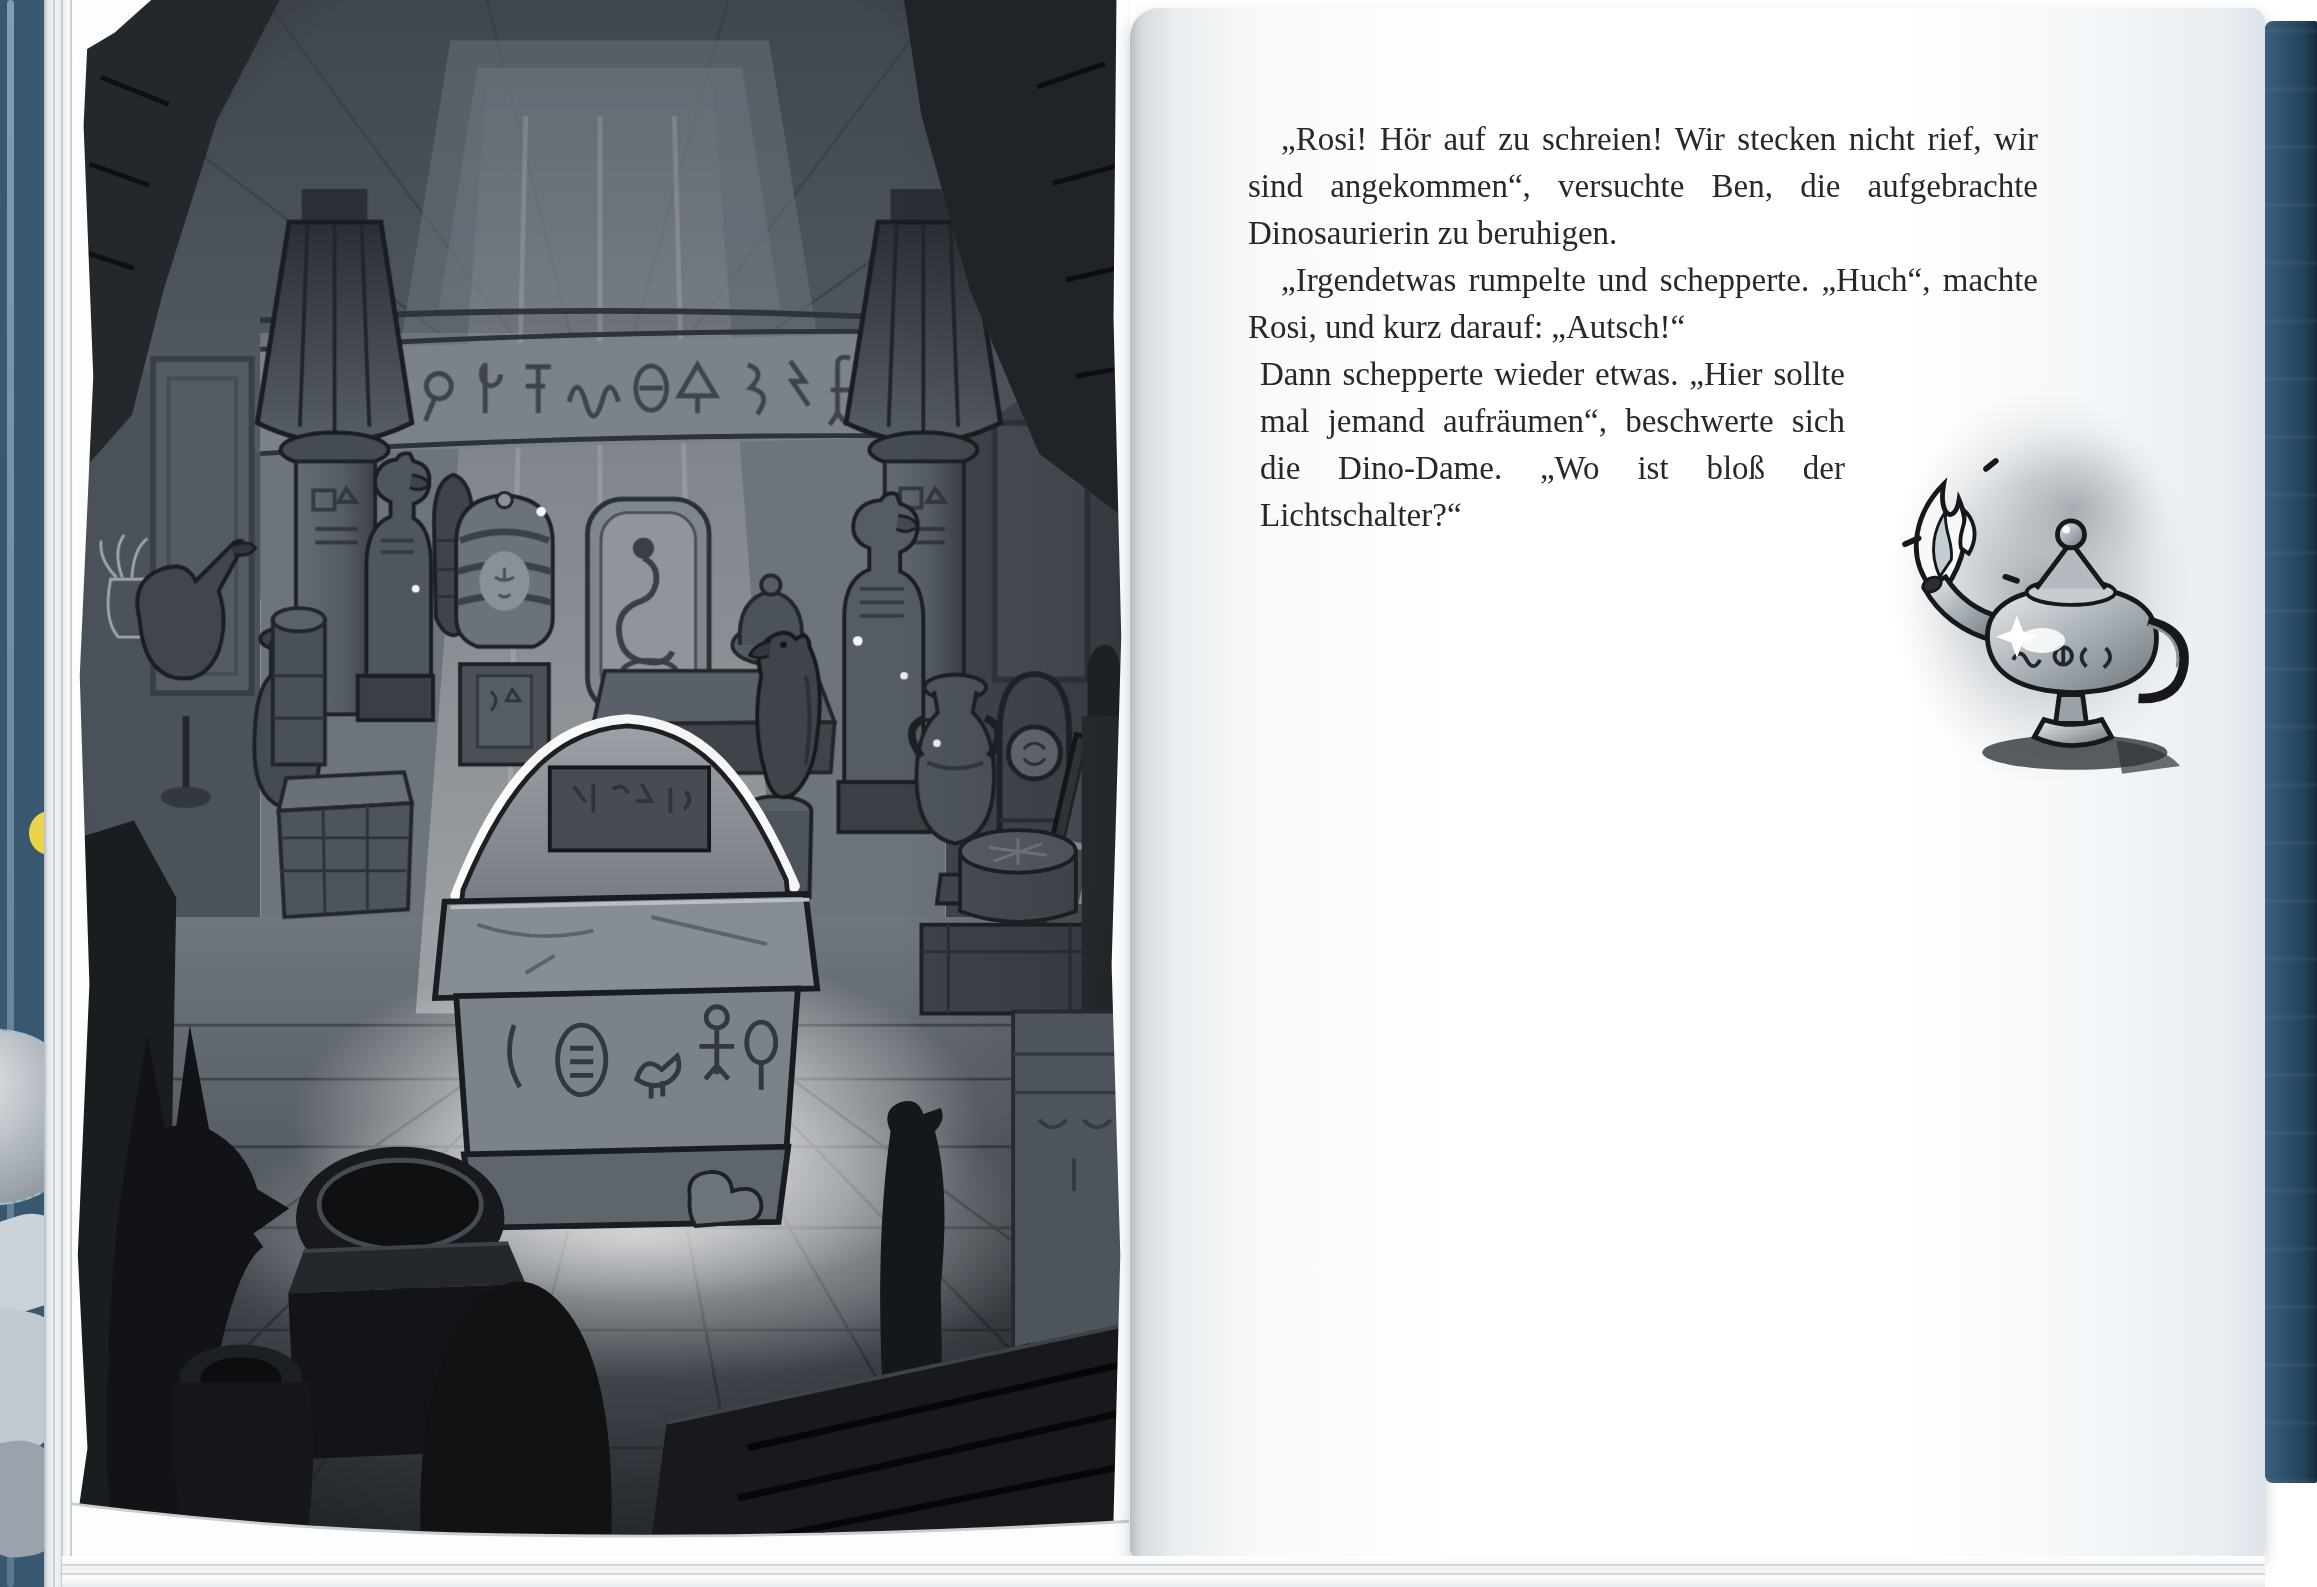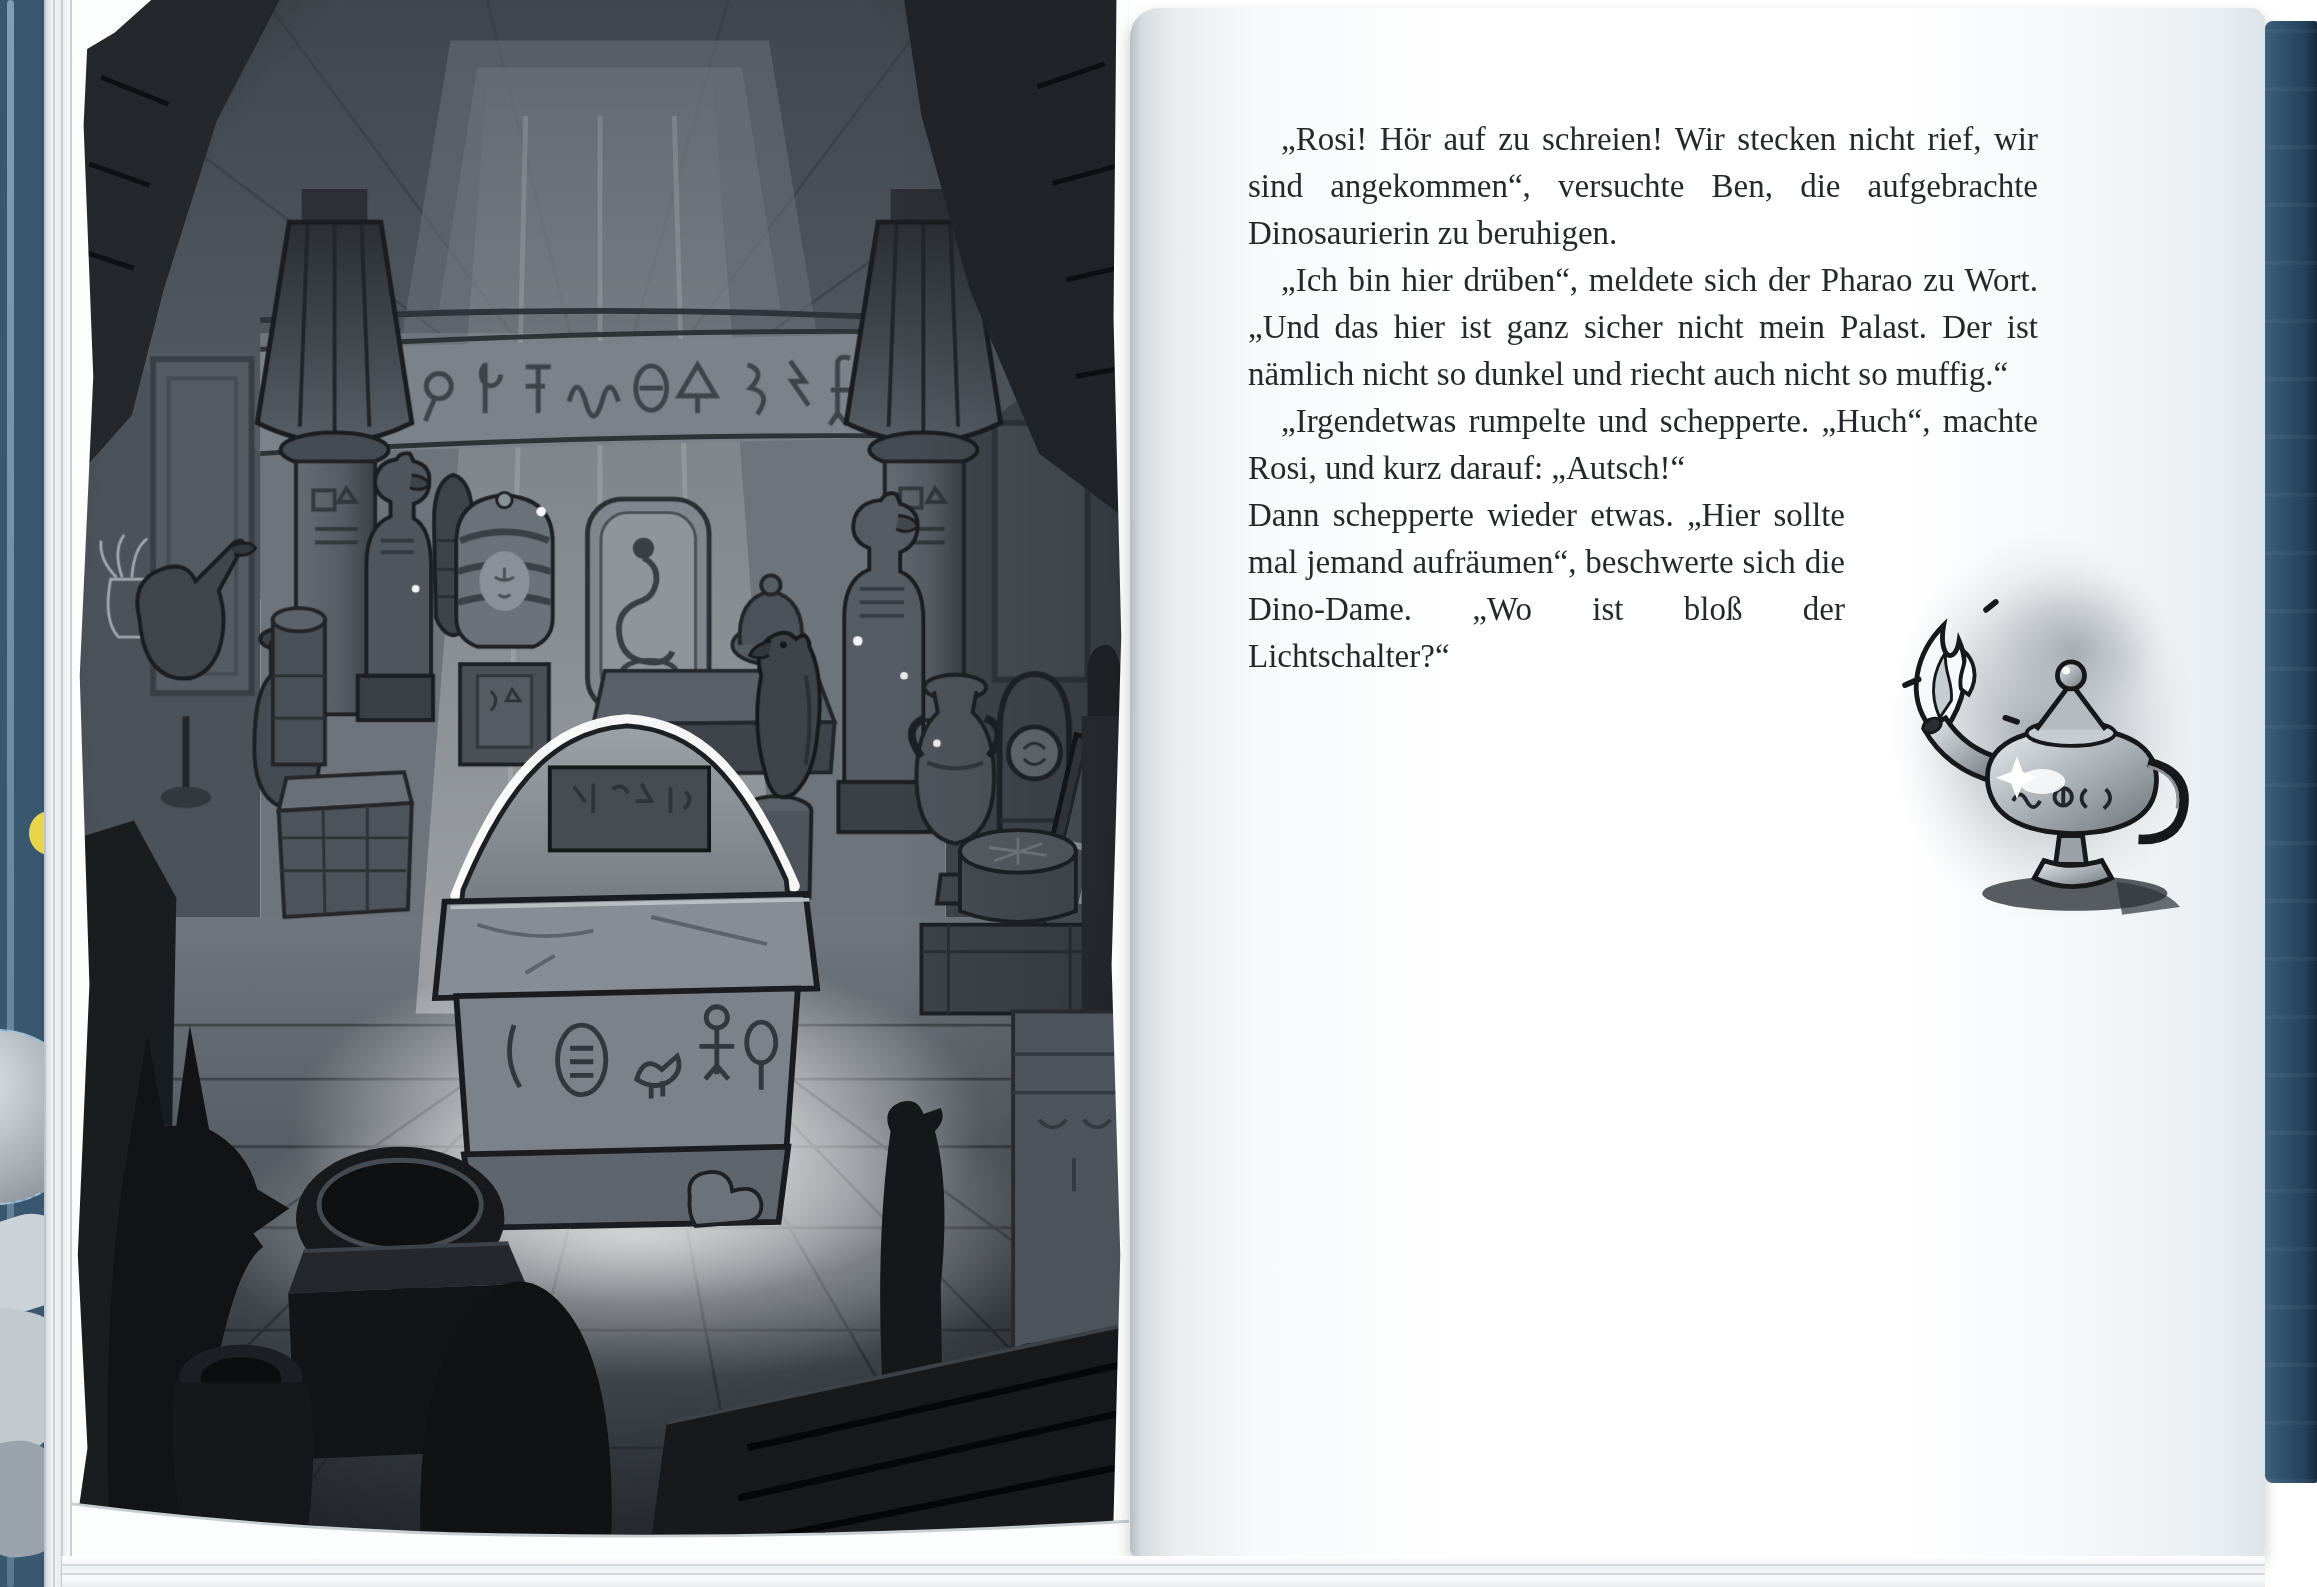--- a/index.html
+++ b/index.html
@@ -62,21 +62,21 @@
       #b6bdc3 0px,#d6dbdf 11.6px,#eaedef 44px,#f7f9fa 126px,#ffffff 328px,
       #ffffff 68%,#f3f6f8 86%,#e9eef2 96%,#dce3e9 100%);
     box-shadow:0 7.7px 15.4px rgba(20,30,40,.22);
   }
   .text-col{
     position:absolute;left:118px;top:108px;width:790px;
     font-size:33px;line-height:47px;color:#26292c;text-align:justify;
     hyphens:auto;-webkit-hyphens:auto;
   }
   .text-col p{margin:0;text-indent:33px;}
-  .text-col p.no-indent{text-indent:0;}
+  .text-col p.no-indent{text-indent:0;margin-left:12px;}
   .lamp-fig{
     float:right;width:319px;height:436px;margin:3.9px -151px 0 25px;
   }
   .lamp-fig svg{display:block;width:319px;height:436px;}
   
   .cover-right{
     position:absolute;left:2265px;top:21px;width:52px;height:1462px;
     border-radius:7.7px 1.9px 1.9px 7.7px;
     background:
       repeating-linear-gradient(0deg, rgba(255,255,255,.04) 0 3.9px, transparent 3.9px 58px),
@@ -430,21 +430,20 @@
     <polygon points="1082,0 1095,0 1095,1612 1078,1612 1086,1300 1077,1000 1087,660 1079,330"></polygon>
     <path d="M0,1558 Q220,1586 440,1590 Q760,1596 1095,1576 L1095,1612 L0,1612 z"></path>
   </g>
   <path d="M0,1558 Q220,1586 440,1590 Q760,1596 1095,1576" stroke="#c9ced2" stroke-width="3" fill="none"></path>
 </svg>
 </div>
 
 <div class="right-page">
   <div class="text-col" lang="de">
     <p>„Rosi! Hör auf zu schreien! Wir stecken nicht rief, wir sind angekommen“, versuchte Ben, die aufgebrachte Dinosaurierin zu beruhigen.</p>
-    <p>„Ich bin hier drüben“, meldete sich der Pharao zu Wort. „Und das hier ist ganz sicher nicht mein Palast. Der ist nämlich nicht so dunkel und riecht auch nicht so muffig.“</p>
     <p>„Irgendetwas rumpelte und schepperte. „Huch“, machte Rosi, und kurz darauf: „Autsch!“</p>
     <div>
       <div class="lamp-fig">
         <svg viewBox="0 0 330 452" xmlns="http://www.w3.org/2000/svg">
           <defs>
             <radialGradient id="smokeG" cx=".5" cy=".5" r=".5">
               <stop offset="0" stop-color="#9ba1a7" stop-opacity=".95"></stop>
               <stop offset=".55" stop-color="#b9bec3" stop-opacity=".55"></stop>
               <stop offset="1" stop-color="#d8dcdf" stop-opacity="0"></stop>
             </radialGradient>

